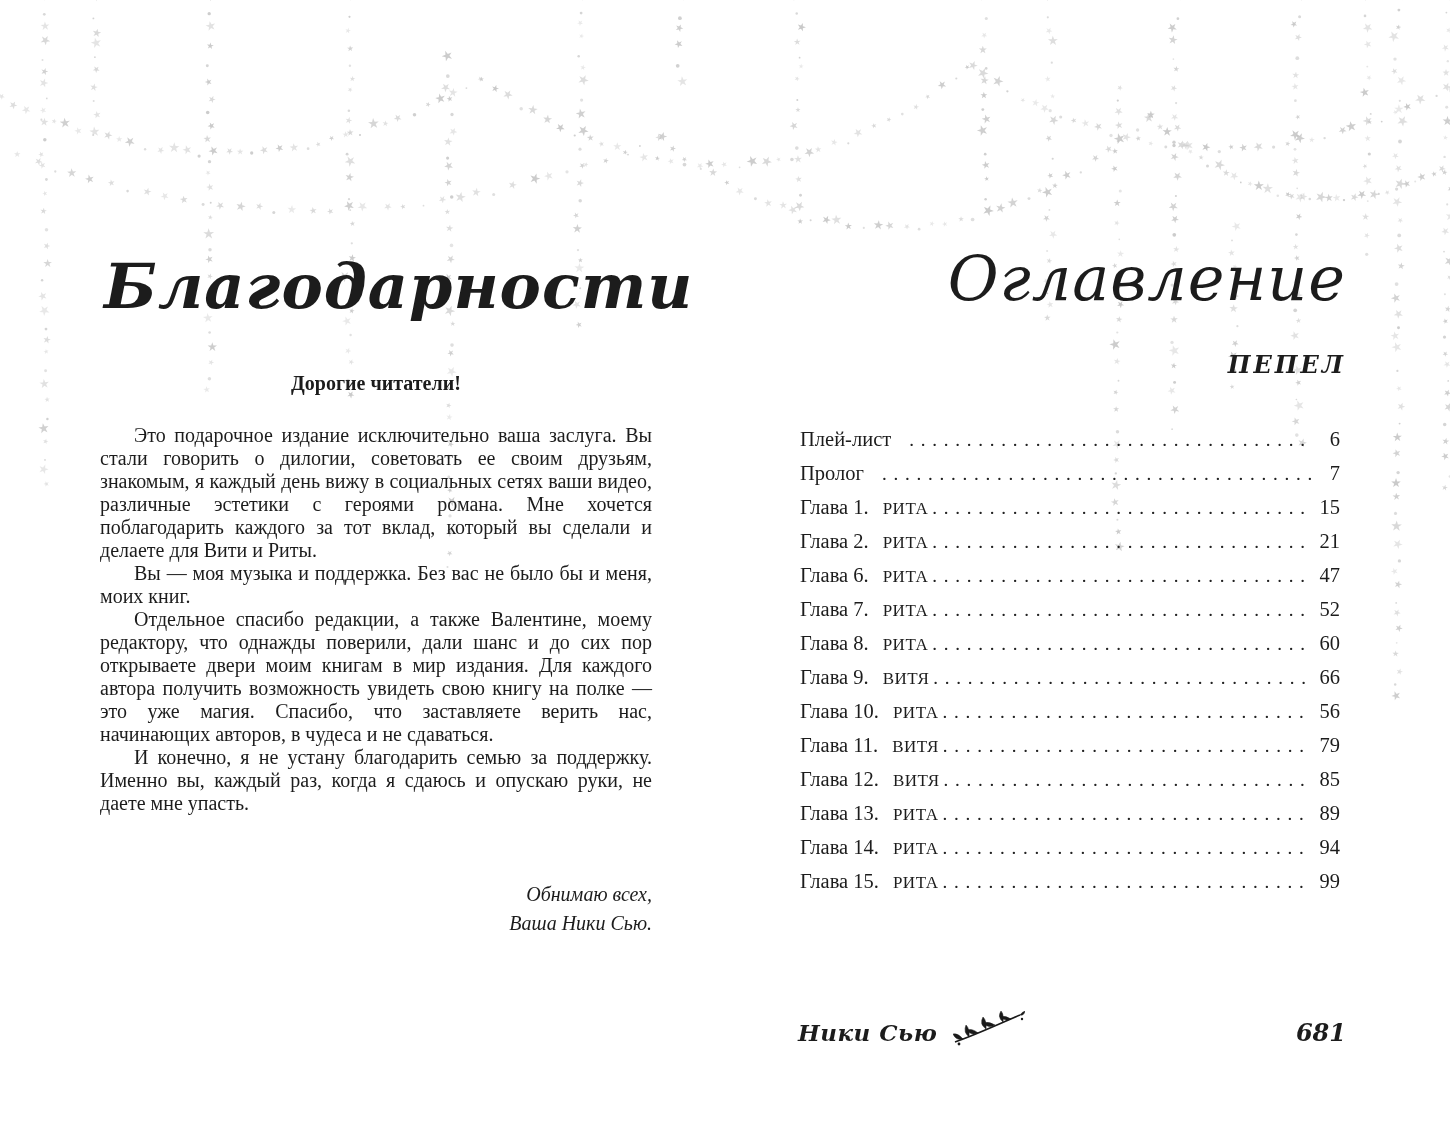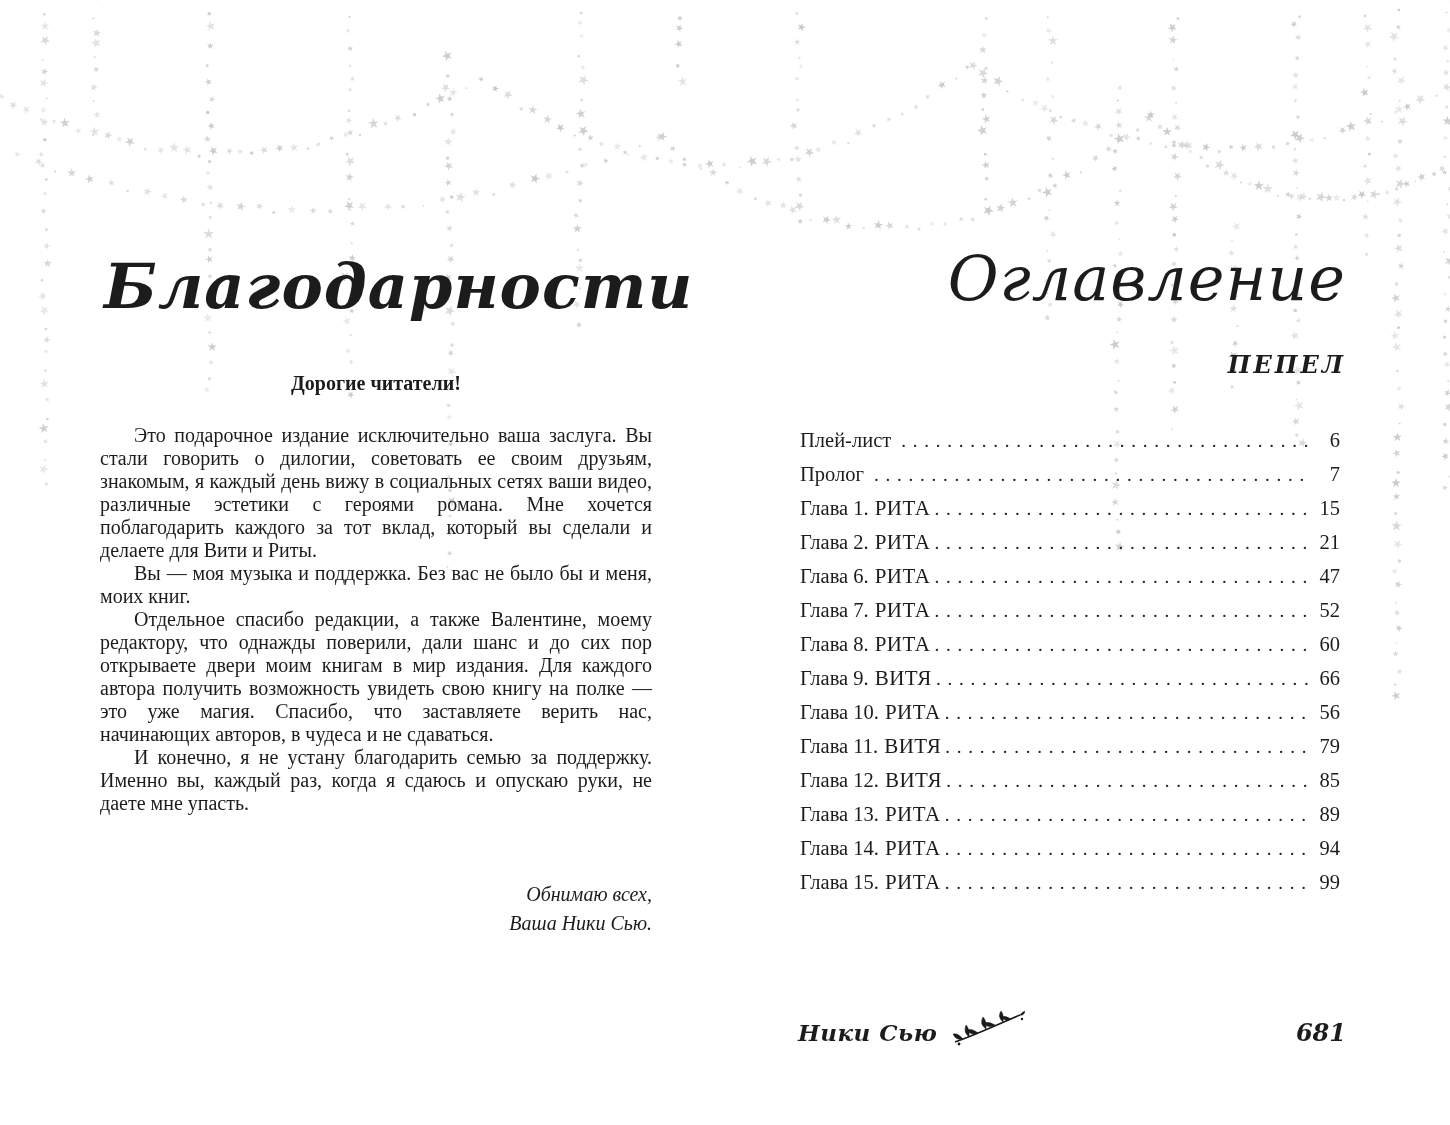--- a/index.html
+++ b/index.html
@@ -30,21 +30,21 @@
   
   .right-title{left:798px;top:233px;width:548px;text-align:right;
     font-family:"DejaVu Serif", serif;font-style:italic;font-weight:400;
     font-size:62px;line-height:92px;letter-spacing:1px;margin:0;}
   .section-name{left:798px;top:350px;width:548px;text-align:right;
     font-family:"DejaVu Serif", serif;font-style:italic;font-weight:700;
     font-size:24px;letter-spacing:3px;}
   .toc{left:800px;top:428px;width:540px;}
   .toc-row{display:flex;align-items:baseline;height:34px;font-size:20.5px;}
   .toc-label{white-space:nowrap;}
-  .toc-name{font-size:21px;margin-left:6px;letter-spacing:0.5px;}
+  .toc-name{font-size:17px;margin-left:14px;letter-spacing:0.5px;}
   .toc-dots{flex:1;overflow:hidden;white-space:nowrap;margin:0 3px 0 4px;}
   .toc-dots::after{
     content:". . . . . . . . . . . . . . . . . . . . . . . . . . . . . . . . . . . . . . . . . . . . . . . . . . . . . . . . . . . . . . . . . . . .";
     font-size:19px;letter-spacing:1px;color:#222;}
   .toc-page{min-width:26px;text-align:right;font-size:20.5px;white-space:nowrap;}
 
   .footer{left:798px;top:1014px;width:548px;display:flex;align-items:center;}
   .footer-author{font-family:"DejaVu Serif", serif;font-weight:700;
     font-style:italic;font-size:23px;letter-spacing:0.5px;}
   .branch{margin-left:16px;position:relative;top:-3px;}

